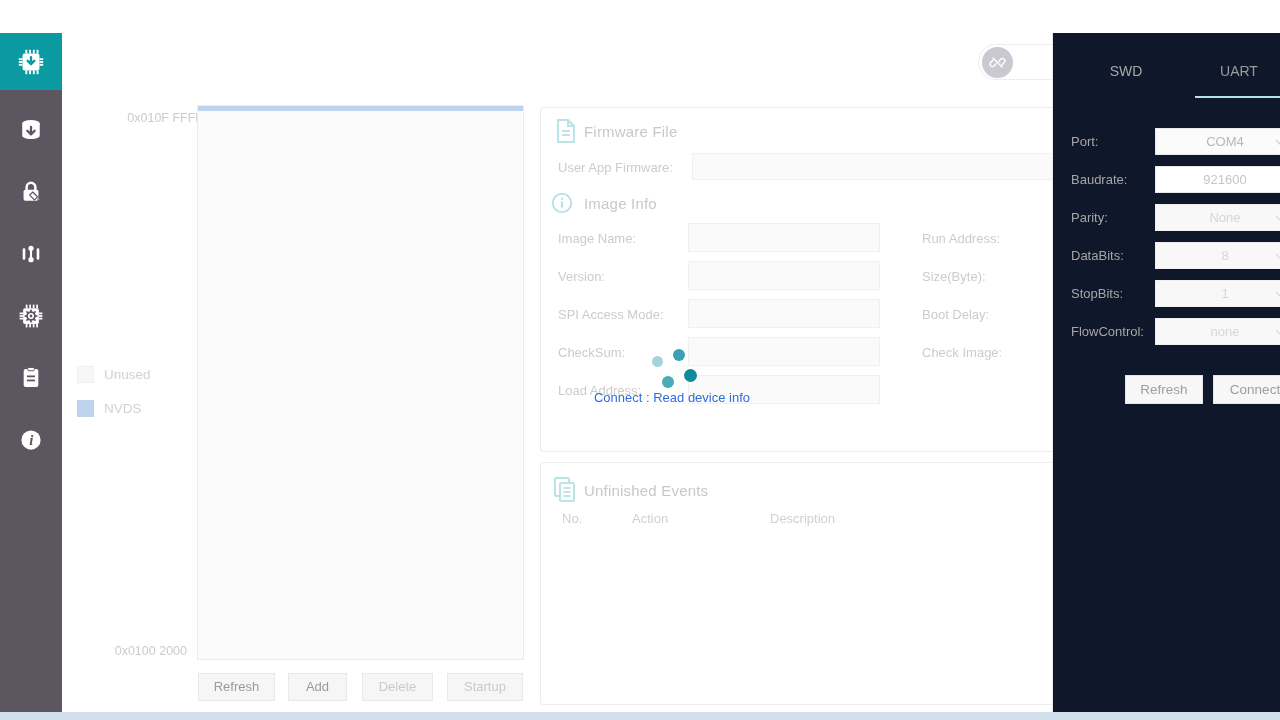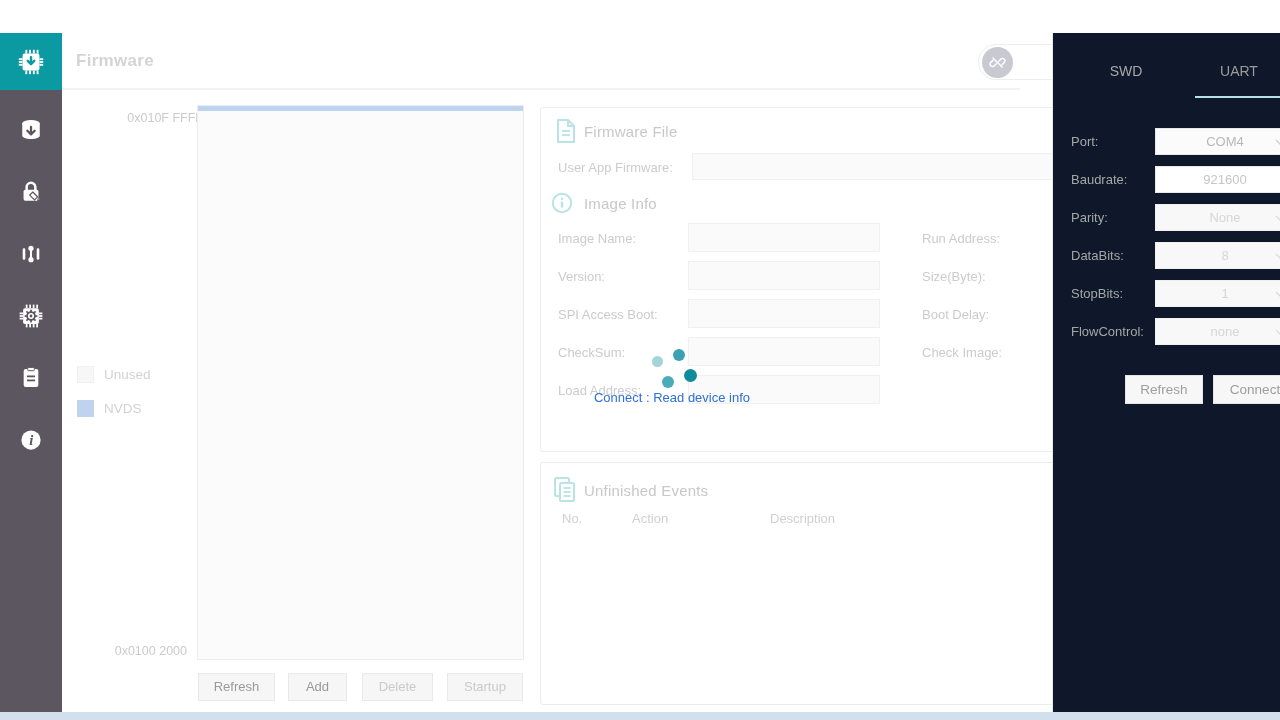--- a/index.html
+++ b/index.html
@@ -177,23 +177,20 @@
     </div>
     <div class="side-item plain">
       <svg width="28" height="28" viewBox="0 0 32 32">
         <circle cx="16" cy="16" r="11" fill="#ffffff"></circle>
         <text x="16.5" y="22" font-size="17" font-style="italic" font-weight="bold" font-family="'Liberation Serif', serif" text-anchor="middle" fill="#5c5661">i</text>
       </svg>
     </div>
   </div>
 
   <div class="main">
-    <div class="main-header">
-      <div class="page-title">Firmware</div>
-    </div>
 
     <div class="conn-pill">
       <div class="conn-circle">
         <svg width="17" height="17" viewBox="0 0 24 24" fill="none" stroke="#ffffff" stroke-width="2" stroke-linecap="round">
           <path d="M10.2 13.8 l-3 3 a3.4 3.4 0 0 1 -4.8 -4.8 l3 -3"></path>
           <path d="M13.8 10.2 l3 -3 a3.4 3.4 0 0 1 4.8 4.8 l-3 3"></path>
           <path d="M5.5 5.5 L18.5 18.5"></path>
         </svg>
       </div>
     </div>
@@ -233,21 +230,21 @@
 
     <svg style="position:absolute; left:489px; top:159px;" width="22" height="22" viewBox="0 0 22 22" fill="none" stroke="#b9e3e7">
       <circle cx="11" cy="11" r="9.2" stroke-width="2"></circle>
       <circle cx="11" cy="6.8" r="1.25" fill="#b9e3e7" stroke="none"></circle>
       <line x1="11" y1="9.6" x2="11" y2="15.6" stroke-width="2.4"></line>
     </svg>
     <div class="sec-head" style="left:522px; top:162px;">Image Info</div>
 
     <div class="fld-label" style="left:496px; top:198px;">Image Name:</div>
     <div class="fld-label" style="left:496px; top:236px;">Version:</div>
-    <div class="fld-label" style="left:496px; top:274px;">SPI Access Boot:</div>
+    <div class="fld-label" style="left:496px; top:274px;">SPI Access Mode:</div>
     <div class="fld-label" style="left:496px; top:312px;">CheckSum:</div>
     <div class="fld-label" style="left:496px; top:350px;">Load Address:</div>
 
     <input class="fld-input" style="left: 626px; top: 190px; width: 192px;" value="">
     <input class="fld-input" style="left: 626px; top: 228px; width: 192px;" value="">
     <input class="fld-input" style="left: 626px; top: 266px; width: 192px;" value="">
     <input class="fld-input" style="left: 626px; top: 304px; width: 192px;" value="">
     <input class="fld-input" style="left: 626px; top: 342px; width: 192px;" value="">
 
     <div class="fld-label" style="left:860px; top:198px;">Run Address:</div>

